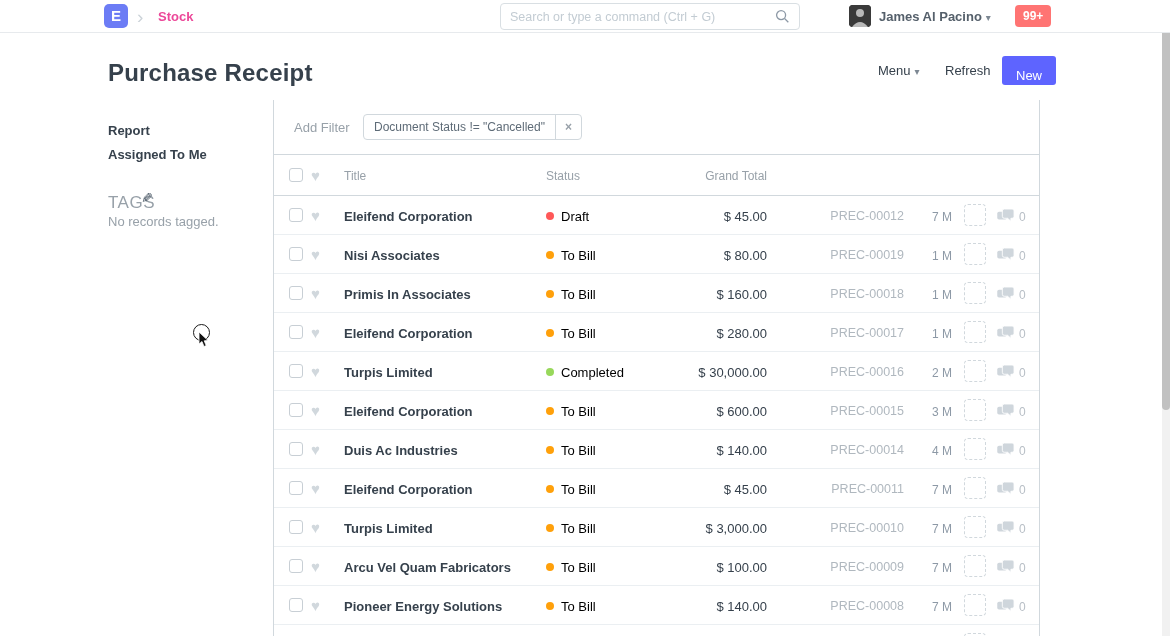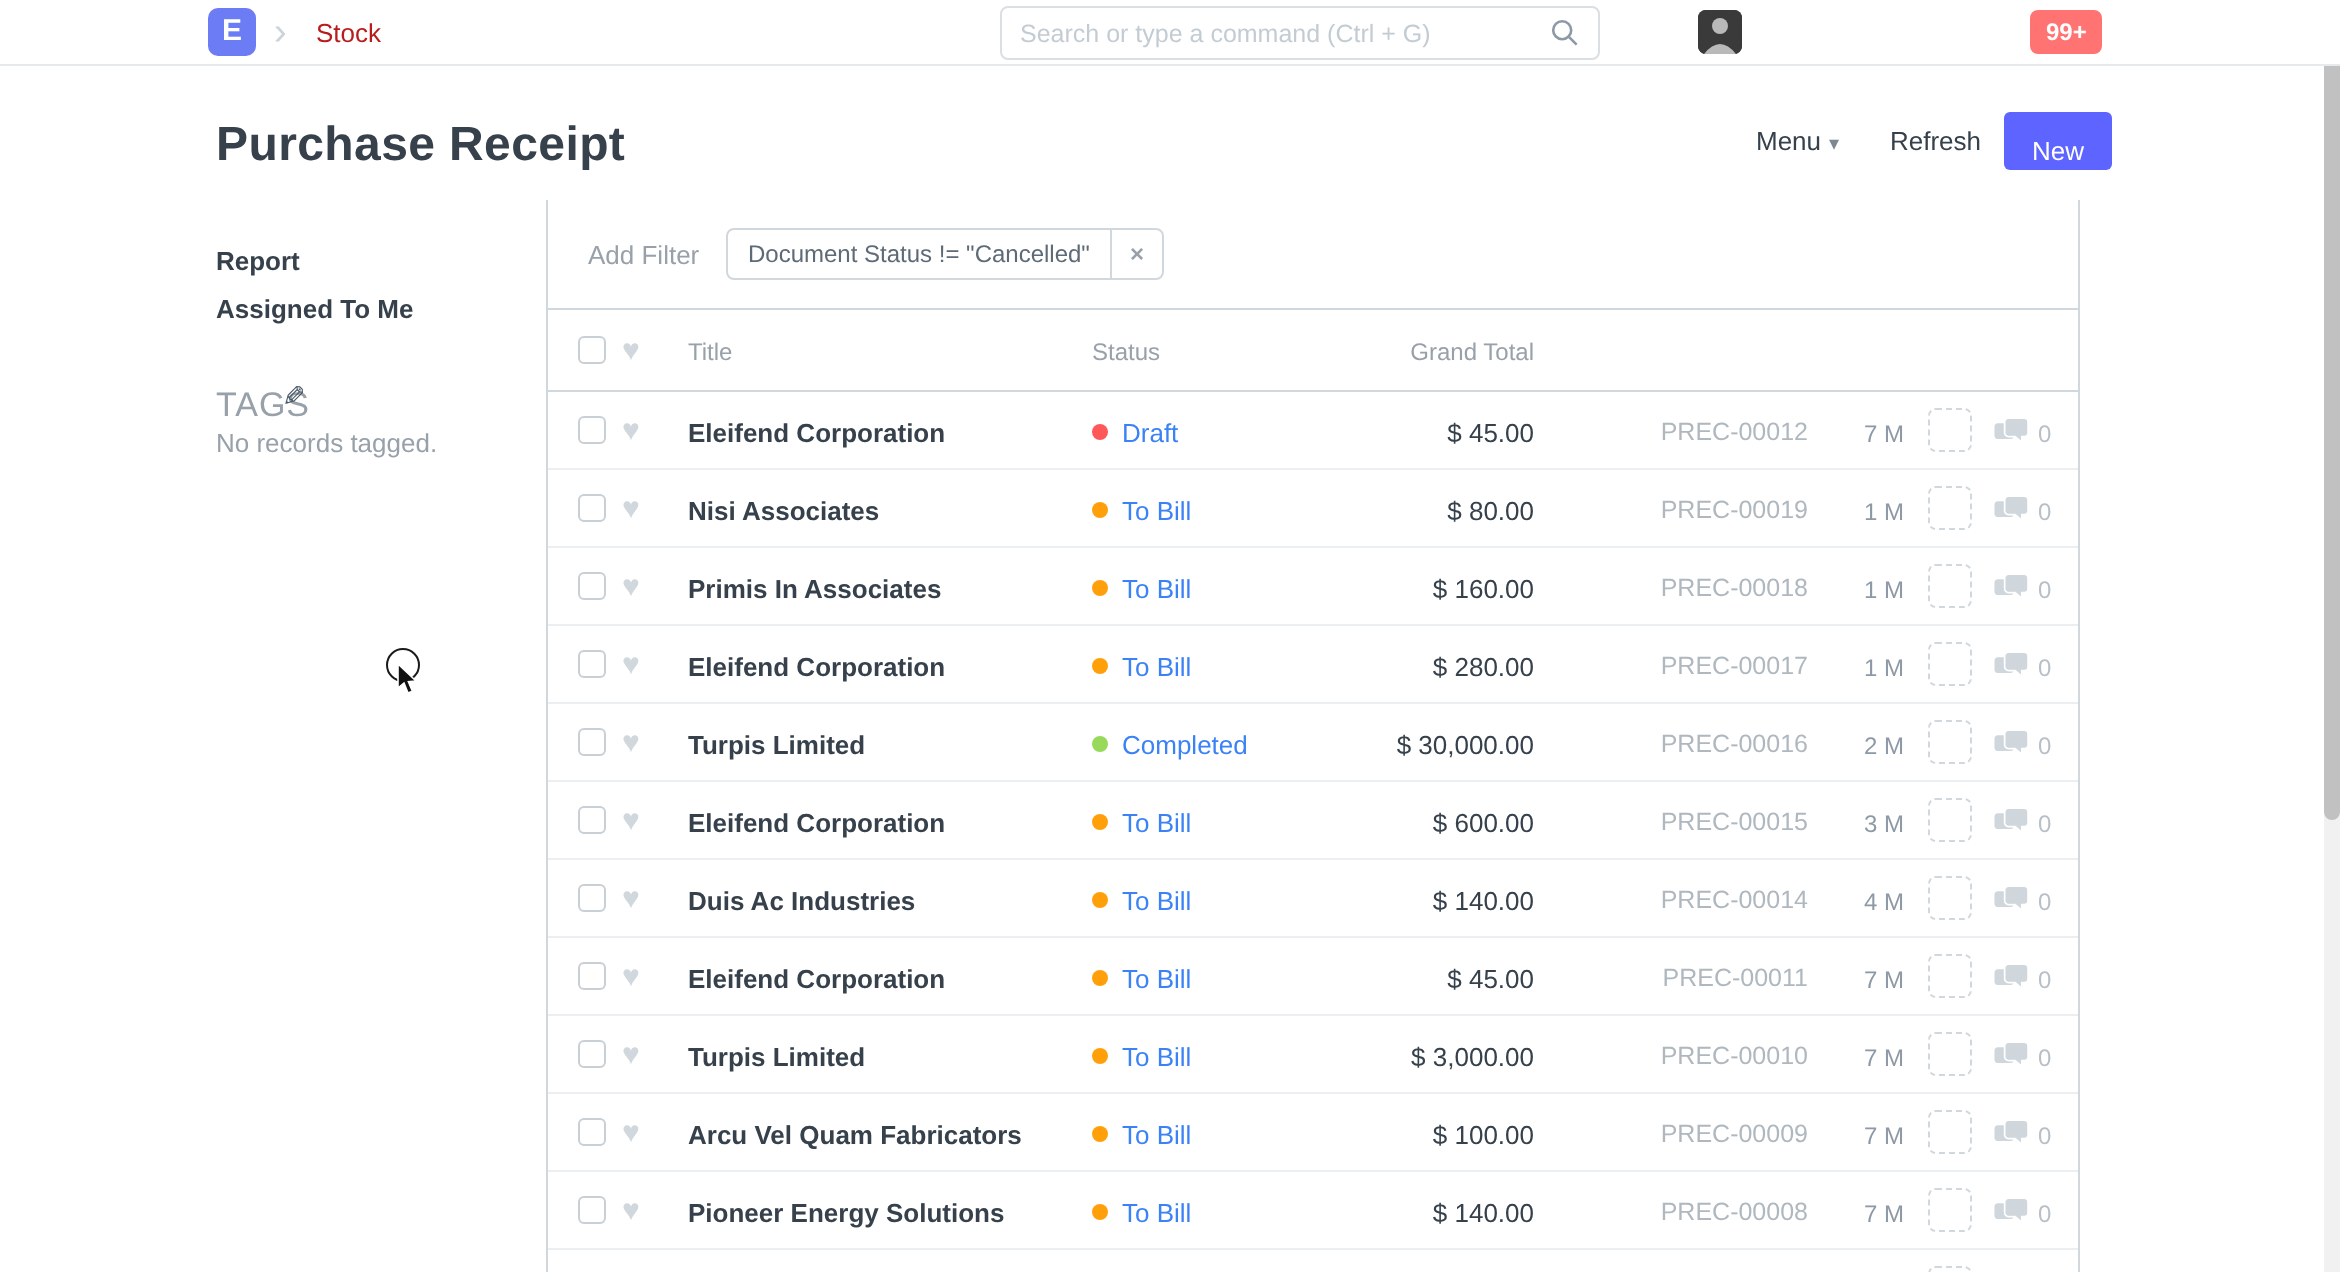--- a/index.html
+++ b/index.html
@@ -9,21 +9,21 @@
 
   
   #navbar { position:absolute; top:0; left:0; width:1170px; height:33px;
     background:#fff; border-bottom:1px solid #e7eaed; z-index:20; }
   #logo { position:absolute; left:104px; top:4px; width:24px; height:24px;
     border-radius:5px; background:#6c7cf5; color:#fff; font-weight:bold;
     font-size:15px; text-align:center; line-height:24px; }
   #crumb-chevron { position:absolute; left:137px; top:0; font-size:19px;
     color:#ccd3d9; line-height:33px; }
   #crumb { position:absolute; left:158px; top:0; line-height:33px;
-    font-size:13px; font-weight:normal; color:#b91c1c; }
+    font-size:13px; font-weight:bold; color:#ec4899; }
   #searchbox { position:absolute; left:500px; top:3px; width:300px; height:27px;
     border:1px solid #d9dfe3; border-radius:4px; background:#fff;
     display:flex; align-items:center; padding:0 9px;gap:44px; }
   #searchbox input { flex:1; border:none; outline:none; font-size:12.5px;
     color:#55606b; font-family:inherit; background:transparent; }
   #searchbox input::placeholder { color:#c3ccd3; }
   #avatar { position:absolute; left:849px; top:5px; width:22px; height:22px;
     border-radius:4px; background:#2f2f2f; overflow:hidden; }
   #username { position:absolute; left:879px; top:0; line-height:33px;
     font-size:13px; font-weight:bold; color:#55606b; }
@@ -71,21 +71,21 @@
   .hcol { position:absolute; font-size:12px; color:#98a1a9; }
   #head-row .cb { top:13px; }
   #head-row .heart { top:13px; }
 
   .row { position:relative; height:39px; border-bottom:1px solid #ebeff2; background:#fff; }
   .row .cb { top:12px; }
   .row .heart { top:12px; }
   .row .title { position:absolute; left:70px; top:13px; font-size:13px;
     font-weight:bold; color:#36414c; white-space:nowrap; cursor:pointer; }
   .row .dot { position:absolute; left:272px; top:16px; width:8px; height:8px; border-radius:50%; }
-  .row .status { position:absolute; left:287px; top:13px; font-size:13px; color:#3b82f6;text-align:center; }
+  .row .status { position:absolute; left:287px; top:13px; font-size:13px; color:#000000;text-align:center; }
   .row .total { position:absolute; right:272px; top:13px; font-size:13px;
     color:#36414c; text-align:right; }
   .row .docid { position:absolute; left:500px; top:13px; width:130px;
     text-align:right; font-size:12.5px; color:#b0b8bf; }
   .row .modified { position:absolute; left:658px; top:14px; font-size:12px; color:#8d99a6; }
   .row .assign, .partial .assign { position:absolute; left:690px; top:8px; width:22px; height:22px;
     border:1px dashed #d1d8dd; border-radius:4px; cursor:pointer; }
   .row .comments { position:absolute; left:723px; top:13px; line-height:1; }
   .row .ccount { position:absolute; left:745px; top:14px; font-size:12px; color:#b8bfc6; }
   .partial { position:relative; height:39px; background:#fff; }
@@ -111,20 +111,21 @@
     </svg>
   </div>
 
   <div id="avatar">
     <svg width="22" height="22" viewBox="0 0 22 22">
       <rect width="22" height="22" fill="#3a3a3a"></rect>
       <circle cx="11" cy="8" r="4" fill="#b9b9b9"></circle>
       <path d="M3 22 q8 -10 16 0 z" fill="#b9b9b9"></path>
     </svg>
   </div>
+  <span id="username"><span>James Al Pacino</span><span class="caret">▾</span></span>
   <span id="notif-badge">99+</span>
 </div>
 
 <h1 id="page-title">Purchase Receipt</h1>
 <span id="menu-btn"><span>Menu</span><span class="caret">▾</span></span>
 <span id="refresh-btn">Refresh</span>
 <button id="new-btn">New</button>
 
 <span class="side-link" style="top:123px">Report</span>
 <span class="side-link" style="top:147px">Assigned To Me</span>

